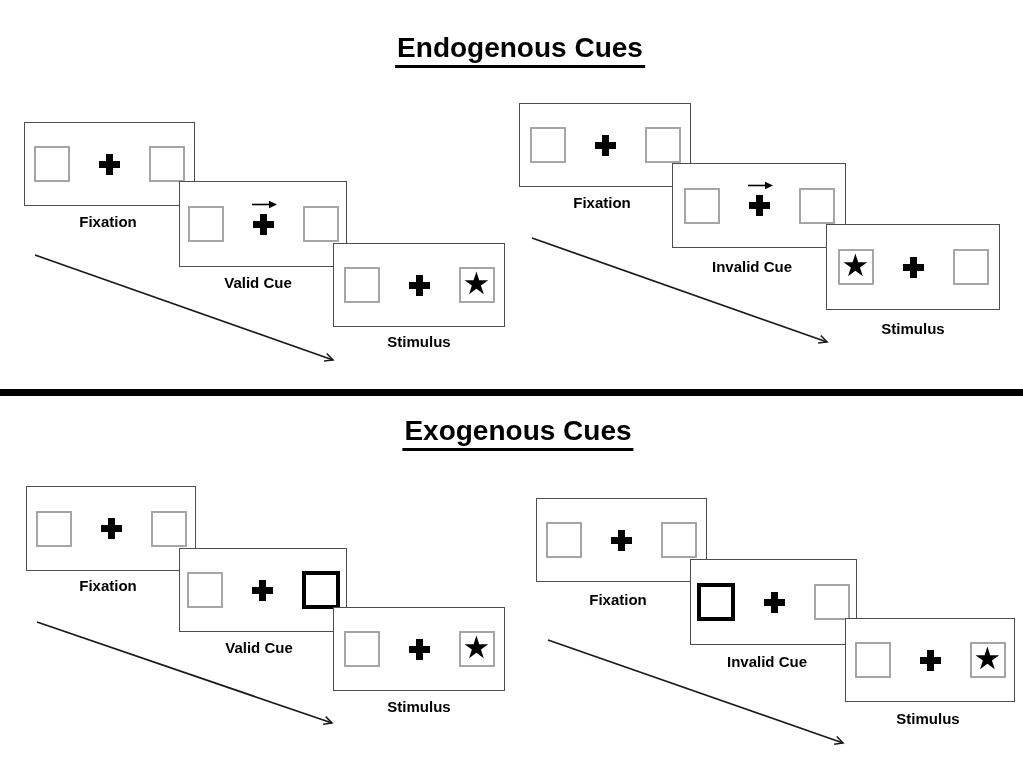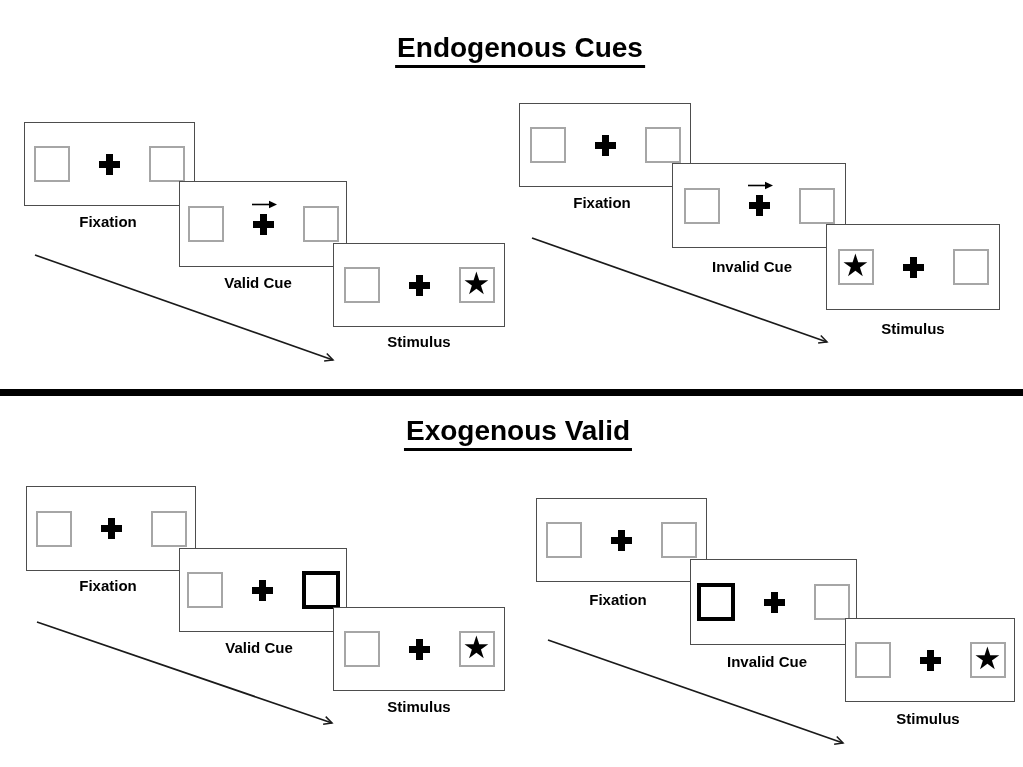--- a/index.html
+++ b/index.html
@@ -36,21 +36,21 @@
     font-weight:bold;font-size:15px;line-height:1.1;white-space:nowrap;
   }
   .arrow-layer{position:absolute;left:0;top:0;z-index:0;pointer-events:none;}
 </style>
 </head>
 <body>
 
 <div class="canvas">
 
   <div class="sec-title" style="left:520px;top:24px;margin-top:8px;">Endogenous Cues</div>
-  <div class="sec-title" style="left:518px;top:415px;">Exogenous Valid</div>
+  <div class="sec-title" style="left:518px;top:415px;">Exogenous Cues</div>
 
   <div class="divider"></div>
 
   <svg class="arrow-layer" width="1023" height="767" viewBox="0 0 1023 767">
     <defs>
       <marker id="ah" markerWidth="14" markerHeight="12" refX="9" refY="5" orient="auto" markerUnits="userSpaceOnUse">
         <path d="M1,1 L9,5 L1,9" fill="none" stroke="#1a1a1a" stroke-width="1.5"></path>
       </marker>
     </defs>
     <line x1="35" y1="255" x2="333" y2="360" stroke="#1a1a1a" stroke-width="1.7" marker-end="url(#ah)"></line>

